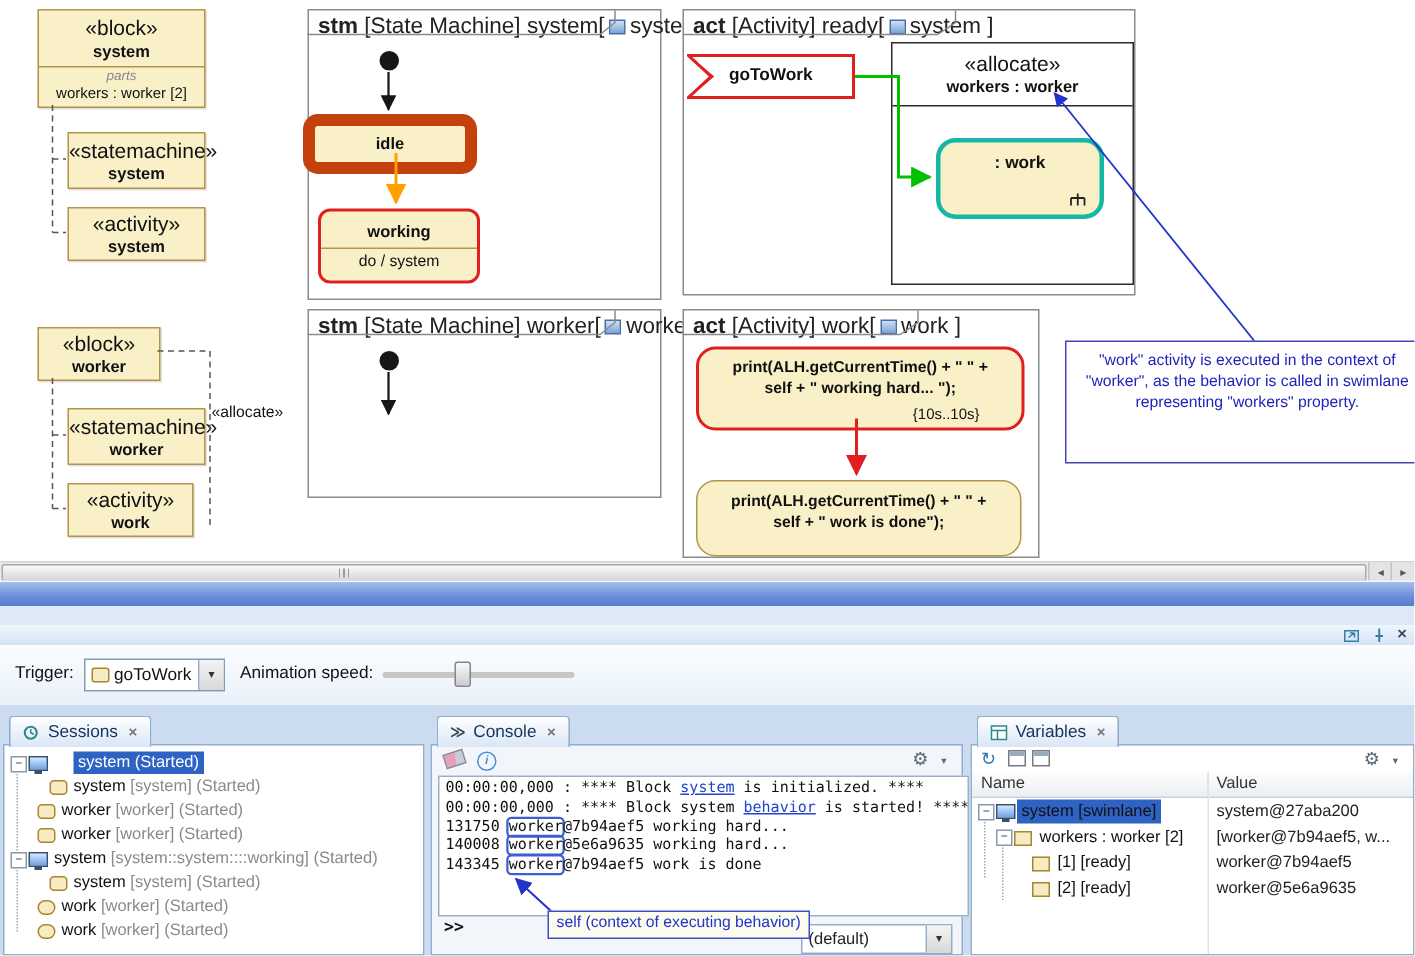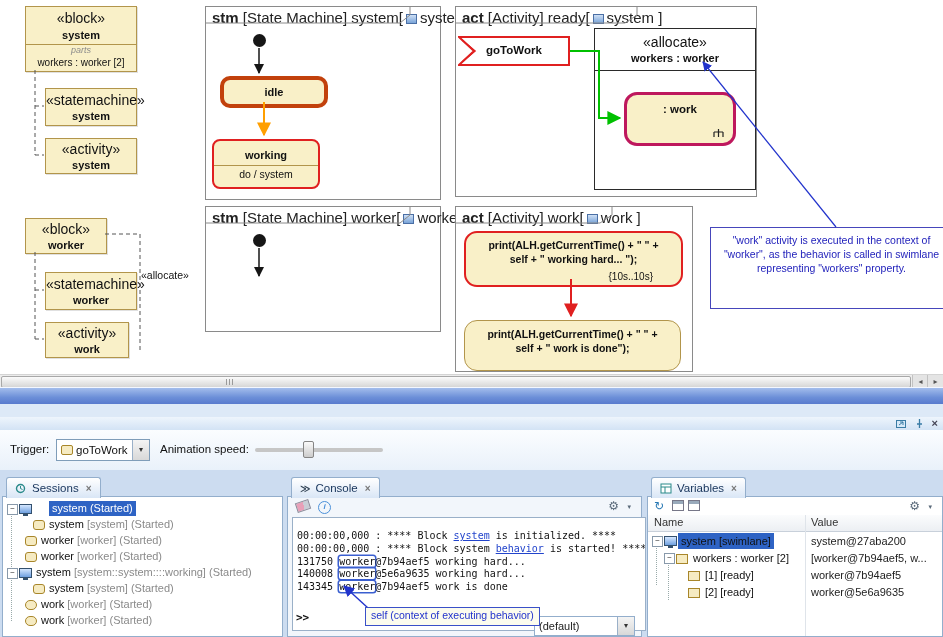--- a/index.html
+++ b/index.html
@@ -92,21 +92,21 @@
   #conpane{background:#f2f6fb}
   .mini-ic{position:absolute;top:4px}
   .ic-info{width:11px;height:11px;border:1px solid #4a90d9;border-radius:50%;color:#4a90d9;
            font-size:8px;font-weight:bold;text-align:center;line-height:10px;font-style:italic}
   .ic-erase{width:12px;height:8px;background:linear-gradient(100deg,#e8a0b8 55%,#c9ced6 55%);
             border:1px solid #8a8a99;transform:rotate(-18deg)}
   .gear{position:absolute;top:2px;font-size:12px;color:#5a6a7a;line-height:14px}
   .ddmini{position:absolute;top:6px;font-size:7px;color:#5a6a7a}
   #conbox{position:absolute;left:4px;top:20px;width:344px;height:88px;background:#fff;
           border:1px solid #9ab0c8;font-family:"DejaVu Sans Mono",monospace;font-size:10px;
-          line-height:12.8px;padding:12px 4px;white-space:nowrap;overflow:hidden}
+          line-height:12.8px;padding:2px 4px;white-space:nowrap;overflow:hidden}
   .con-link{color:#2244cc;text-decoration:underline}
   .con-box{box-shadow:0 0 0 1.5px #3a5fd0;border-radius:2px}
   #prompt{position:absolute;left:8px;top:114px;font-family:"DejaVu Sans Mono",monospace;font-weight:bold;font-size:11px}
   #concombo{position:absolute;left:246px;top:119px;width:99px;height:18px;background:#fff;
             border:1px solid #93aecc;display:flex;align-items:center}
   #concombo .cval{flex:1;padding-left:4px;font-size:11px;color:#222}
   #tooltip{position:absolute;left:77px;top:110px;height:17px;line-height:15px;padding:0 5px;
            background:#fcfcee;border:1px solid #3a50c8;color:#2233cc;font-size:10.5px;white-space:nowrap;z-index:3}
 
   
@@ -155,21 +155,21 @@
     </div>
     <div class="abs" style="left:141px;top:269px;font-size:10.5px">«allocate»</div>
 
     <div class="frame" style="left:205px;top:6px;width:234px;height:192px">
       <div class="fhdr">
         <b>stm</b>
         <span>[State Machine] system[</span><span class="dgicon"></span><span>system ]</span>
       </div>
     </div>
     <div class="init" style="left:253px;top:34px"></div>
-    <div class="state" style="left:220px;top:76px;width:100px;height:24px;border:4px solid #c2410c">
+    <div class="state" style="left:202px;top:76px;width:100px;height:24px;border:8px solid #c2410c">
       <span>idle</span>
     </div>
     <div class="state" style="left:212px;top:139px;width:104px;height:46px;border:2px solid #e02020;flex-direction:column;border-radius:8px">
       <div style="height:19px;line-height:19px">working</div>
       <div style="border-top:1px solid #b2954b;width:100%"></div>
       <div style="font-weight:normal;font-size:10.5px;line-height:17px">do / system</div>
     </div>
 
     <div class="frame" style="left:455px;top:6px;width:300px;height:189px">
       <div class="fhdr">
@@ -181,21 +181,21 @@
       <polygon points="1,1 111,1 111,29 1,29 16,15" fill="#ffffff" stroke="#e02020" stroke-width="2"></polygon>
       <polyline points="4,4 17,15 4,26" fill="none" stroke="#e02020" stroke-width="1.5"></polyline>
     </svg>
     <div class="sigtext" style="left:486px;top:44px">goToWork</div>
     <div class="swim" style="left:594px;top:28px;width:160px;height:160px">
       <div class="swim-hd">
         <div class="st">«allocate»</div>
         <div class="nm">workers : worker</div>
       </div>
     </div>
-    <div class="action" style="left:624px;top:92px;width:106px;height:48px;border:3px solid #be185d">
+    <div class="action" style="left:624px;top:92px;width:106px;height:48px;border:3px solid #14b8a6">
       <div style="margin-top:8px;font-size:11.5px">: work</div>
       <svg class="abs" style="right:8px;bottom:4px" width="13" height="11">
         <path d="M6.5 1 V4 M2 4 H11 M2 4 V9 M6.5 4 V9 M11 4 V9" stroke="#222" stroke-width="1.2" fill="none"></path>
       </svg>
     </div>
 
     <div class="frame" style="left:205px;top:206px;width:234px;height:124px">
       <div class="fhdr">
         <b>stm</b>
         <span>[State Machine] worker[</span><span class="dgicon"></span><span>worker ]</span>

